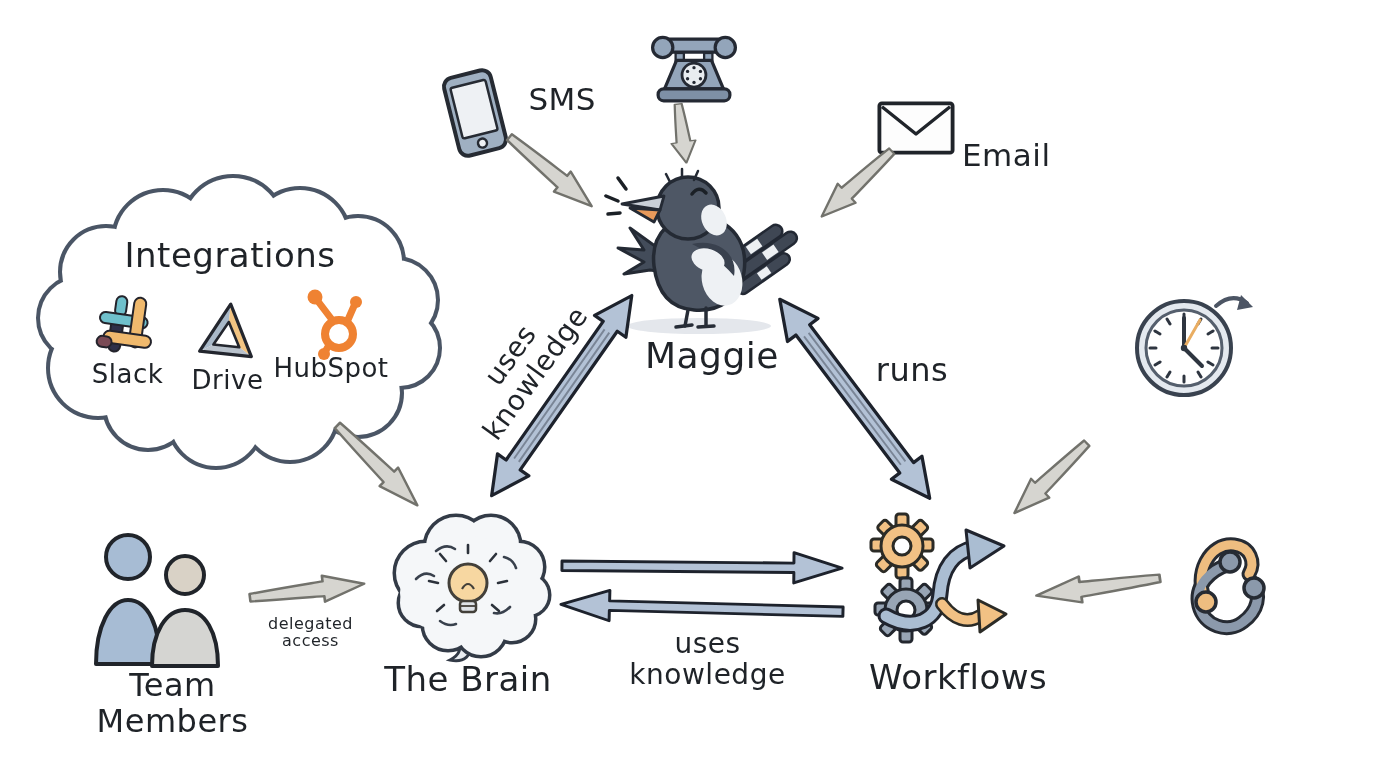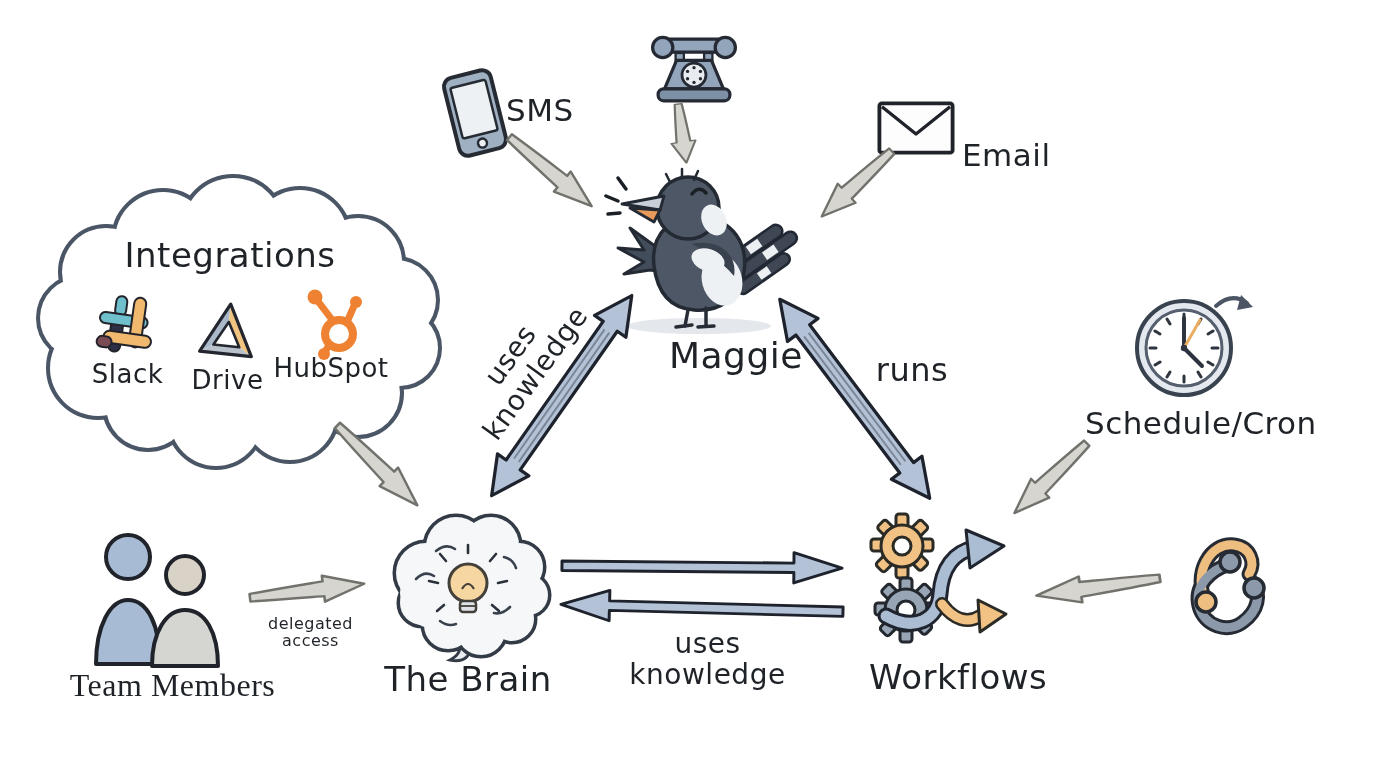--- a/index.html
+++ b/index.html
@@ -94,21 +94,21 @@
       <circle cx="31" cy="68" r="6"></circle>
     </g>
   </svg>
   <div class="label" style="left:272px;top:354px;width:118px;font-size:26px;">HubSpot</div>
 
   <svg class="abs" style="left:444px;top:70px;transform:rotate(-14deg);" width="62" height="86" viewBox="0 0 62 86">
     <rect x="7" y="3" width="48" height="80" rx="9" fill="#9fb0c2" stroke="#262b33" stroke-width="4"></rect>
     <rect x="13" y="13" width="36" height="52" rx="2" fill="#eef1f4" stroke="#262b33" stroke-width="2.5"></rect>
     <circle cx="31" cy="74" r="4.5" fill="#eef1f4" stroke="#262b33" stroke-width="2.5"></circle>
   </svg>
-  <div class="label" style="left:506px;top:82px;width:90px;font-size:31px;text-align:left;margin-top:11px;">SMS</div>
+  <div class="label" style="left:506px;top:82px;width:90px;font-size:31px;text-align:right;">SMS</div>
 
   <svg class="abs" style="left:648px;top:30px;" width="92" height="80" viewBox="0 0 100 85">
     <rect x="15" y="9" width="70" height="14" rx="7" fill="#93a5ba" stroke="#242933" stroke-width="3.5"></rect>
     <circle cx="16" cy="18" r="11" fill="#93a5ba" stroke="#242933" stroke-width="3.5"></circle>
     <circle cx="84" cy="18" r="11" fill="#93a5ba" stroke="#242933" stroke-width="3.5"></circle>
     <rect x="30" y="24" width="9" height="9" fill="#93a5ba" stroke="#242933" stroke-width="2.5"></rect>
     <rect x="61" y="24" width="9" height="9" fill="#93a5ba" stroke="#242933" stroke-width="2.5"></rect>
     <path d="M31,32 L69,32 L82,63 L18,63 Z" fill="#93a5ba" stroke="#242933" stroke-width="3.5" stroke-linejoin="round"></path>
     <circle cx="50" cy="48" r="13" fill="#e8ecf0" stroke="#242933" stroke-width="3"></circle>
     <g fill="#242933">
@@ -168,21 +168,21 @@
       <line x1="84" y1="169" x2="100" y2="167"></line>
         <line x1="106" y1="169" x2="122" y2="168"></line>
     </g>
 
     <g stroke="#1b2026" stroke-width="3.5" stroke-linecap="round">
       <line x1="26" y1="20" x2="34" y2="31"></line>
         <line x1="14" y1="38" x2="26" y2="43"></line>
         <line x1="16" y1="56" x2="28" y2="55"></line>
     </g>
   </svg>
-  <div class="label" style="left:656px;top:336px;width:160px;font-size:36px;">Maggie</div>
+  <div class="label" style="left:632px;top:336px;width:160px;font-size:36px;">Maggie</div>
 
   <svg class="abs g-arrow" style="left:508px;top:122px;transform:rotate(40deg);transform-origin:0 50%;" width="112" height="28" viewBox="0 0 120 30" preserveAspectRatio="none">
       <path d="M2,11 C30,9 55,8 76,7 L76,1 L117,15 L76,29 L76,23 C55,22 30,21 2,19 Z"></path>
     </svg>
   <svg class="abs g-arrow" style="left:678px;top:90px;transform:rotate(82deg);transform-origin:0 50%;" width="62" height="26" viewBox="0 0 120 30" preserveAspectRatio="none">
       <path d="M2,11 C30,9 55,8 76,7 L76,1 L117,15 L76,29 L76,23 C55,22 30,21 2,19 Z"></path>
     </svg>
   <svg class="abs g-arrow" style="left:893px;top:136px;transform:rotate(137deg);transform-origin:0 50%;" width="100" height="28" viewBox="0 0 120 30" preserveAspectRatio="none">
       <path d="M2,11 C30,9 55,8 76,7 L76,1 L117,15 L76,29 L76,23 C55,22 30,21 2,19 Z"></path>
     </svg>
@@ -323,21 +323,21 @@
   <svg class="abs" style="left:88px;top:530px;" width="150" height="140" viewBox="0 0 150 140">
     <g>
       <circle cx="40" cy="27" r="22" fill="#a7bcd4" stroke="#20242a" stroke-width="4"></circle>
       <path d="M8,134 C8,96 22,70 40,70 C60,70 72,96 72,134 Z" fill="#a7bcd4" stroke="#20242a" stroke-width="4" stroke-linejoin="round"></path>
     </g>
     <g>
       <circle cx="97" cy="45" r="19" fill="#d9d2c6" stroke="#20242a" stroke-width="4"></circle>
       <path d="M64,136 C64,102 78,80 97,80 C117,80 130,102 130,136 Z" fill="#d5d5d2" stroke="#20242a" stroke-width="4" stroke-linejoin="round"></path>
     </g>
   </svg>
-  <div class="label" style="left:55px;top:668px;width:235px;font-size:32px;font-family:Liberation Serif, serif;">Team Members</div>
+  <div class="label" style="left:55px;top:668px;width:235px;font-size:32px;">Team Members</div>
 
   <svg class="abs" style="left:1128px;top:284px;" width="130" height="120" viewBox="0 0 130 120">
     <circle cx="56" cy="64" r="47" fill="#e4e9ef" stroke="#39424f" stroke-width="4"></circle>
     <circle cx="56" cy="64" r="38" fill="#ffffff" stroke="#555f6d" stroke-width="3"></circle>
     <g stroke="#2e3540" stroke-width="3" stroke-linecap="round">
       <line x1="56" y1="36" x2="56" y2="30"></line>
         <line x1="70" y1="40" x2="73" y2="35"></line>
       <line x1="80" y1="50" x2="85" y2="47"></line>
         <line x1="84" y1="64" x2="90" y2="64"></line>
       <line x1="80" y1="78" x2="85" y2="81"></line>
@@ -351,21 +351,20 @@
     </g>
     <line x1="56" y1="64" x2="56" y2="34" stroke="#2e3540" stroke-width="4" stroke-linecap="round"></line>
     <line x1="56" y1="64" x2="74" y2="82" stroke="#2e3540" stroke-width="4" stroke-linecap="round"></line>
     <line x1="56" y1="64" x2="72" y2="36" stroke="#e9ad62" stroke-width="3" stroke-linecap="round"></line>
     <circle cx="56" cy="64" r="3.2" fill="#2e3540"></circle>
     <g>
       <path d="M88,22 Q104,8 119,19" fill="none" stroke="#4c5564" stroke-width="4" stroke-linecap="round"></path>
       <polygon points="113,11 125,23 109,26" fill="#4c5564"></polygon>
     </g>
   </svg>
-  <div class="label" style="left:1085px;top:406px;width:230px;font-size:31px;">Schedule/Cron</div>
 
   <svg class="abs" style="left:1166px;top:528px;" width="122" height="120" viewBox="0 0 122 120">
     <g fill="none" stroke-linecap="round">
       <path d="M40,74 C26,46 44,14 68,17 C84,19 90,34 83,46" stroke="#262b33" stroke-width="15"></path>
       <path d="M64,36 C44,42 28,58 33,78 C38,98 62,106 77,94 C92,83 96,66 86,54" stroke="#262b33" stroke-width="15"></path>
       <path d="M40,74 C26,46 44,14 68,17 C84,19 90,34 83,46" stroke="#eebd80" stroke-width="9"></path>
       <path d="M64,36 C44,42 28,58 33,78 C38,98 62,106 77,94 C92,83 96,66 86,54" stroke="#8b99ab" stroke-width="9"></path>
     </g>
     <circle cx="40" cy="74" r="10" fill="#eebd80" stroke="#262b33" stroke-width="3.5"></circle>
     <circle cx="64" cy="34" r="10" fill="#8b99ab" stroke="#262b33" stroke-width="3.5"></circle>

